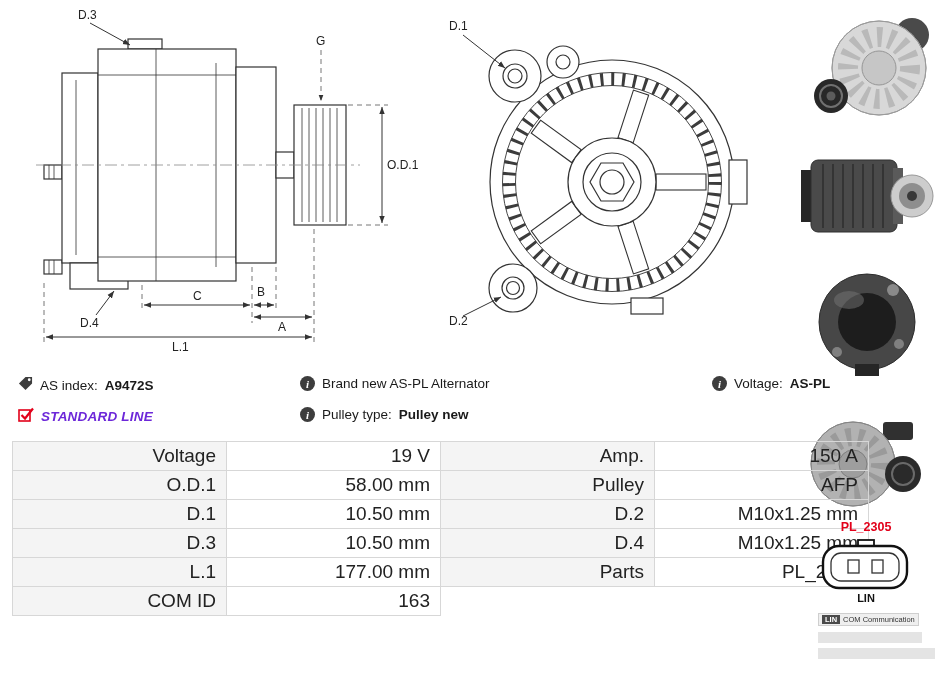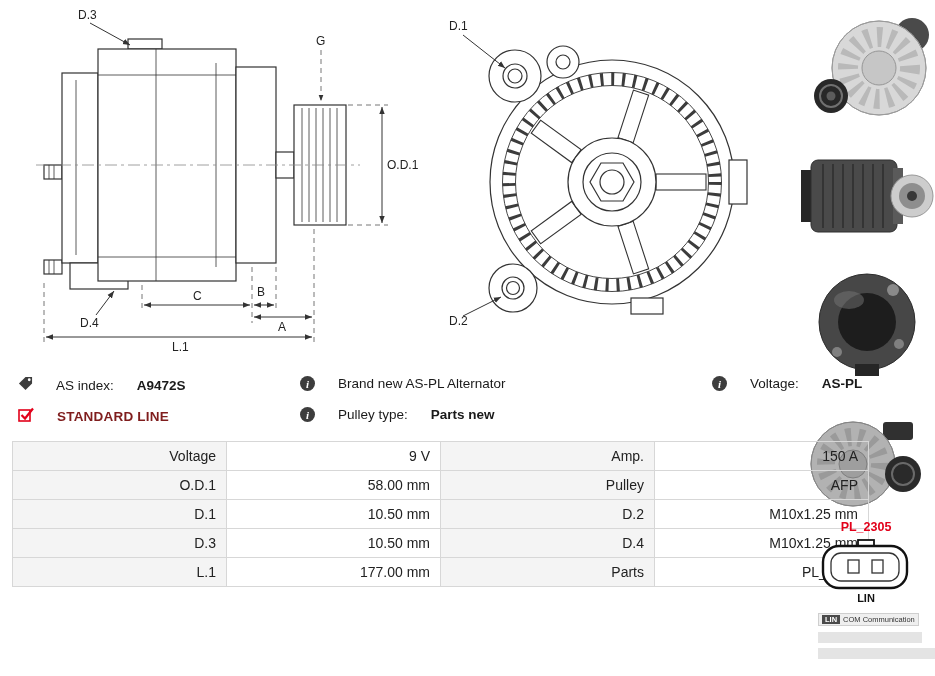--- a/index.html
+++ b/index.html
@@ -4,27 +4,27 @@
 <style>
   html,body{margin:0;padding:0;background:#fff;}
   .page{position:relative;width:935px;height:676px;background:#fff;overflow:hidden;
         font-family:"Liberation Sans",sans-serif;color:#1a1a1a;}
   .abs{position:absolute;}
   svg text{font-family:"Liberation Sans",sans-serif;font-size:12px;fill:#222;}
   .ol{stroke:#333;stroke-width:1.2;fill:#fff;}
   .ext{stroke:#666;stroke-width:.9;stroke-dasharray:5 4;fill:none;}
   .dimline{stroke:#333;stroke-width:1;fill:none;}
   .thin{stroke:#333;stroke-width:.8;}
-  .info-item{position:absolute;display:flex;align-items:center;gap:23px;font-size:13.5px;white-space:nowrap;}
+  .info-item{position:absolute;display:flex;align-items:center;gap:7px;font-size:13.5px;white-space:nowrap;}
   .info-icon{display:inline-flex;align-items:center;justify-content:center;width:15px;height:15px;border-radius:50%;
              background:#3d3d3d;color:#fff;font-family:"Liberation Serif",serif;font-style:italic;font-weight:bold;
              font-size:11px;flex:0 0 auto;}
-  .standard{font-weight:bold;color:#7f1d1d;letter-spacing:.2px;}
+  .standard{font-weight:bold;color:#6d28d9;letter-spacing:.2px;font-style:italic;}
   .spec{position:absolute;left:12px;top:441px;border-collapse:collapse;}
-  .spec td{width:193px;height:28px;border:1px solid #d7d7d7;text-align:right;padding:0 10px;font-size:14px;color:#222;}
+  .spec td{width:193px;height:28px;border:1px solid #d7d7d7;text-align:right;padding:0 10px;font-size:19px;color:#222;}
   .spec td.lbl{background:#f4f4f4;}
   .spec td.blank{border:none;background:#fff;}
   .photo{position:absolute;left:797px;width:138px;display:flex;justify-content:center;}
   .plname{position:absolute;left:797px;top:520px;width:138px;text-align:center;font-size:12.5px;font-weight:bold;color:#e2001a;}
   .linlabel{position:absolute;left:797px;top:592px;width:138px;text-align:center;font-size:11px;font-weight:bold;color:#111;}
   .combadge{position:absolute;left:818px;top:613px;display:flex;align-items:center;gap:3px;background:#efefef;
             border:1px solid #cfcfcf;padding:1px 3px;font-size:7.5px;color:#333;line-height:1.2;}
   .combadge .tag{background:#4a4a4a;color:#fff;font-weight:bold;padding:0 3px;}
   .graybar{position:absolute;background:#e4e4e4;height:11px;}
   .aslogo{position:absolute;left:737px;top:397px;width:76px;text-align:center;}
@@ -225,29 +225,29 @@
           <rect x="1" y="3" width="11" height="11" fill="none" stroke="#e2001a" stroke-width="1.6"></rect>
           <path d="M3.5,8 L7,11.5 L15,1.5" fill="none" stroke="#e2001a" stroke-width="2.2"></path>
         </svg>
     </span>
     <span class="standard">STANDARD LINE</span>
   </div>
 
   <div class="info-item" style="left:300px;top:407px">
     <span class="info-icon">i</span>
     <span>Pulley type:</span>
-    <b>Parts new</b>
+    <b>Pulley new</b>
   </div>
 
 
   <table class="spec">
     <tbody>
         <tr>
       <td class="lbl">Voltage</td>
-      <td>9 V</td>
+      <td>19 V</td>
       <td class="lbl">Amp.</td>
       <td>150 A</td>
     </tr>
     <tr>
       <td class="lbl">O.D.1</td>
       <td>58.00 mm</td>
       <td class="lbl">Pulley</td>
       <td>AFP</td>
     </tr>
     <tr>
@@ -260,20 +260,26 @@
       <td class="lbl">D.3</td>
       <td>10.50 mm</td>
       <td class="lbl">D.4</td>
       <td>M10x1.25 mm</td>
     </tr>
     <tr>
       <td class="lbl">L.1</td>
       <td>177.00 mm</td>
       <td class="lbl">Parts</td>
       <td>PL_2305</td>
+    </tr>
+    <tr>
+      <td class="lbl">COM ID</td>
+      <td>163</td>
+      <td class="blank"></td>
+      <td class="blank"></td>
     </tr>
   </tbody>
     </table>
 
   <div class="plname">PL_2305</div>
 
   <div class="abs" style="left:820px;top:538px">
     <svg width="92" height="54" viewBox="0 0 92 54">
       <rect x="38" y="2" width="16" height="8" fill="#fff" stroke="#111" stroke-width="1.8"></rect>
       <rect x="3" y="8" width="84" height="42" rx="16" fill="#fff" stroke="#111" stroke-width="2.4"></rect>

